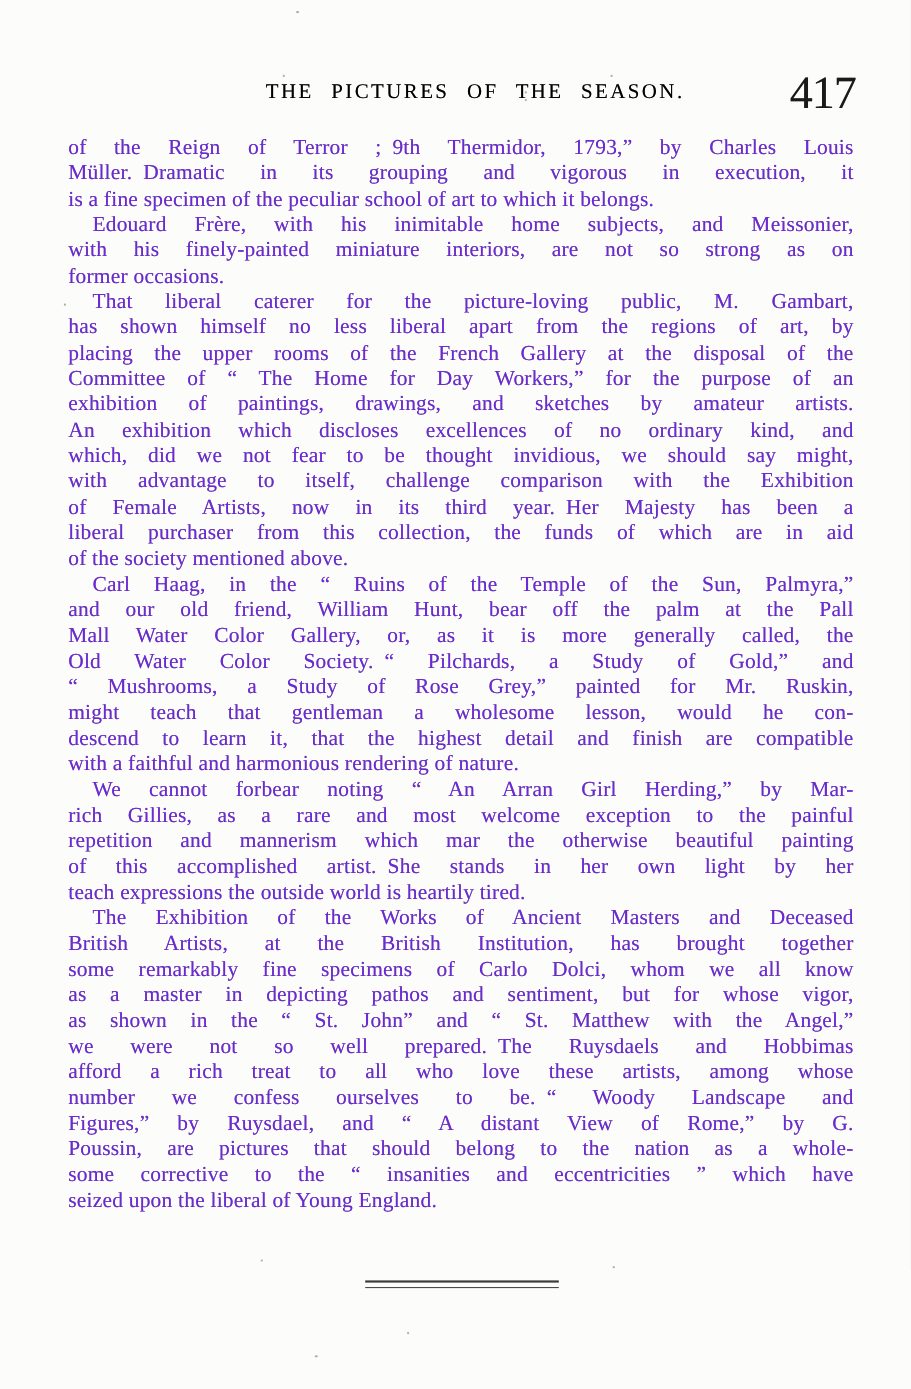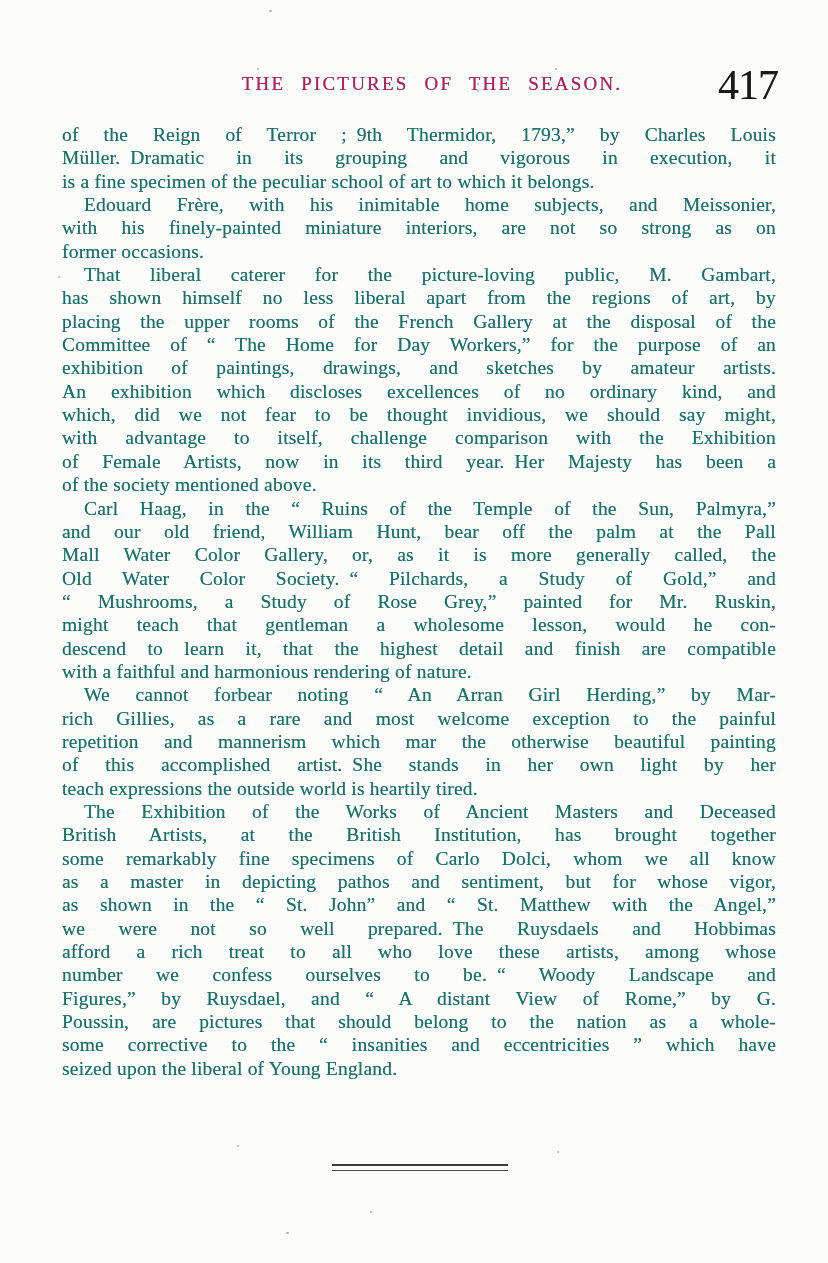--- a/index.html
+++ b/index.html
@@ -15,21 +15,21 @@
   }
   .running-head {
     position: absolute;
     top: 73px;
     left: 0;
     right: 0;
     text-align: center;
     font-size: 19px;
     letter-spacing: 2.2px;
     word-spacing: 9px;
-    color: #be185d;
+    color: #000000;
     text-shadow: 0 0 0.5px rgba(20,20,20,0.55);
     padding-left: 36px;
   }
   .page-number {
     position: absolute;
     top: 64px;
     right: 50px;
     font-size: 42px;
     letter-spacing: -1px;
     line-height: 1;
@@ -37,21 +37,21 @@
     text-shadow: 0 0 0.5px rgba(20,20,20,0.5);
   }
   .text-block {
     position: absolute;
     top: 123px;
     left: 62px;
     width: 714px;
     font-size: 19.5px;
     line-height: 23.35px;
     letter-spacing: 0.2px;
-    color: #0f766e;
+    color: #6d28d9;
     text-shadow: 0 0 0.5px rgba(25,25,25,0.5);
   }
   .para { margin: 0; }
   .line {
     text-align: justify;
     text-align-last: justify;
     text-justify: inter-word;
     white-space: pre-wrap;
   }
   .line.last { text-align-last: left; }
@@ -93,20 +93,21 @@
       <div class="para">
         <div class="line indent">That liberal caterer for the picture-loving public, M. Gambart,</div>
         <div class="line">has shown himself no less liberal apart from the regions of art, by</div>
         <div class="line">placing the upper rooms of the French Gallery at the disposal of the</div>
         <div class="line">Committee of “ The Home for Day Workers,” for the purpose of an</div>
         <div class="line">exhibition of paintings, drawings, and sketches by amateur artists.</div>
         <div class="line">An exhibition which discloses excellences of no ordinary kind, and</div>
         <div class="line">which, did we not fear to be thought invidious, we should say might,</div>
         <div class="line">with advantage to itself, challenge comparison with the Exhibition</div>
         <div class="line">of Female Artists, now in its third year. Her Majesty has been a</div>
+        <div class="line">liberal purchaser from this collection, the funds of which are in aid</div>
         <div class="line last">of the society mentioned above.</div>
       </div>
       <div class="para">
         <div class="line indent">Carl Haag, in the “ Ruins of the Temple of the Sun, Palmyra,”</div>
         <div class="line">and our old friend, William Hunt, bear off the palm at the Pall</div>
         <div class="line">Mall Water Color Gallery, or, as it is more generally called, the</div>
         <div class="line">Old Water Color Society. “ Pilchards, a Study of Gold,” and</div>
         <div class="line">“ Mushrooms, a Study of Rose Grey,” painted for Mr. Ruskin,</div>
         <div class="line">might teach that gentleman a wholesome lesson, would he con-</div>
         <div class="line">descend to learn it, that the highest detail and finish are compatible</div>

